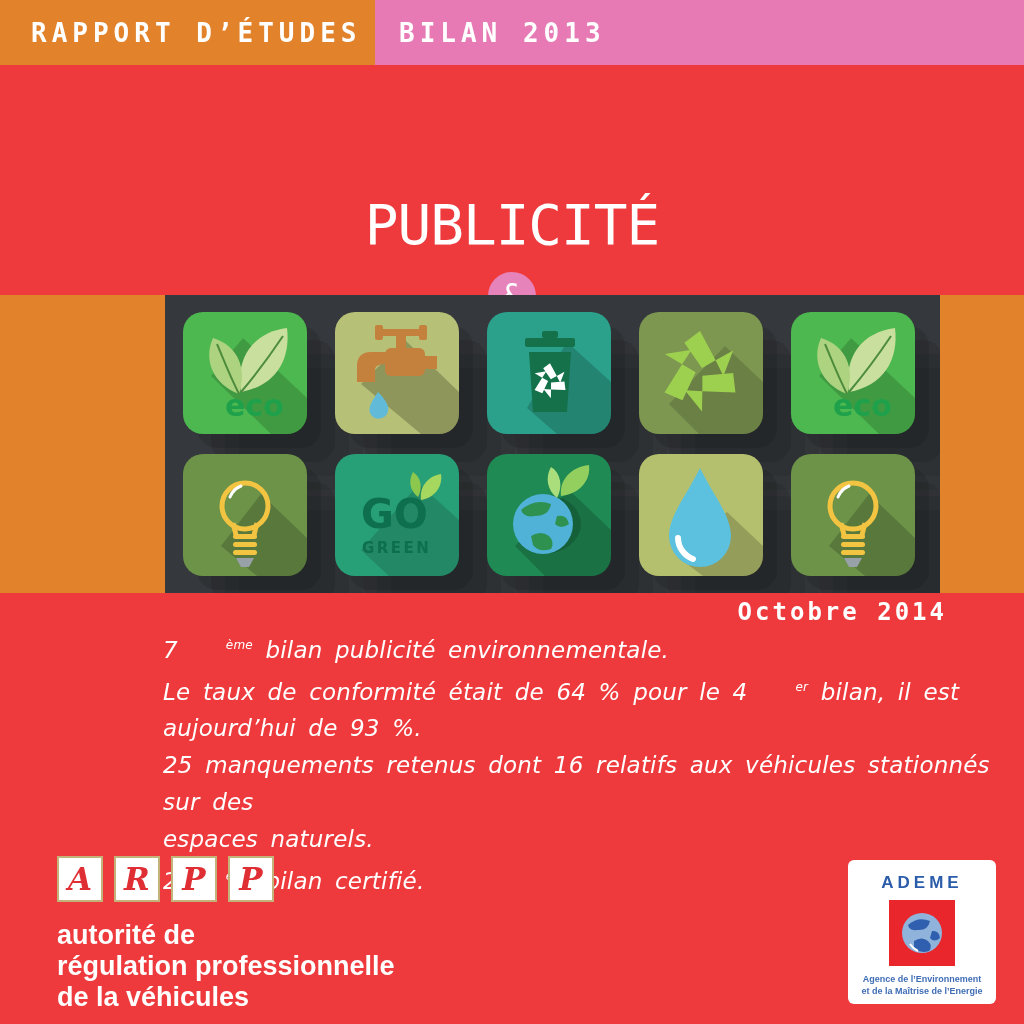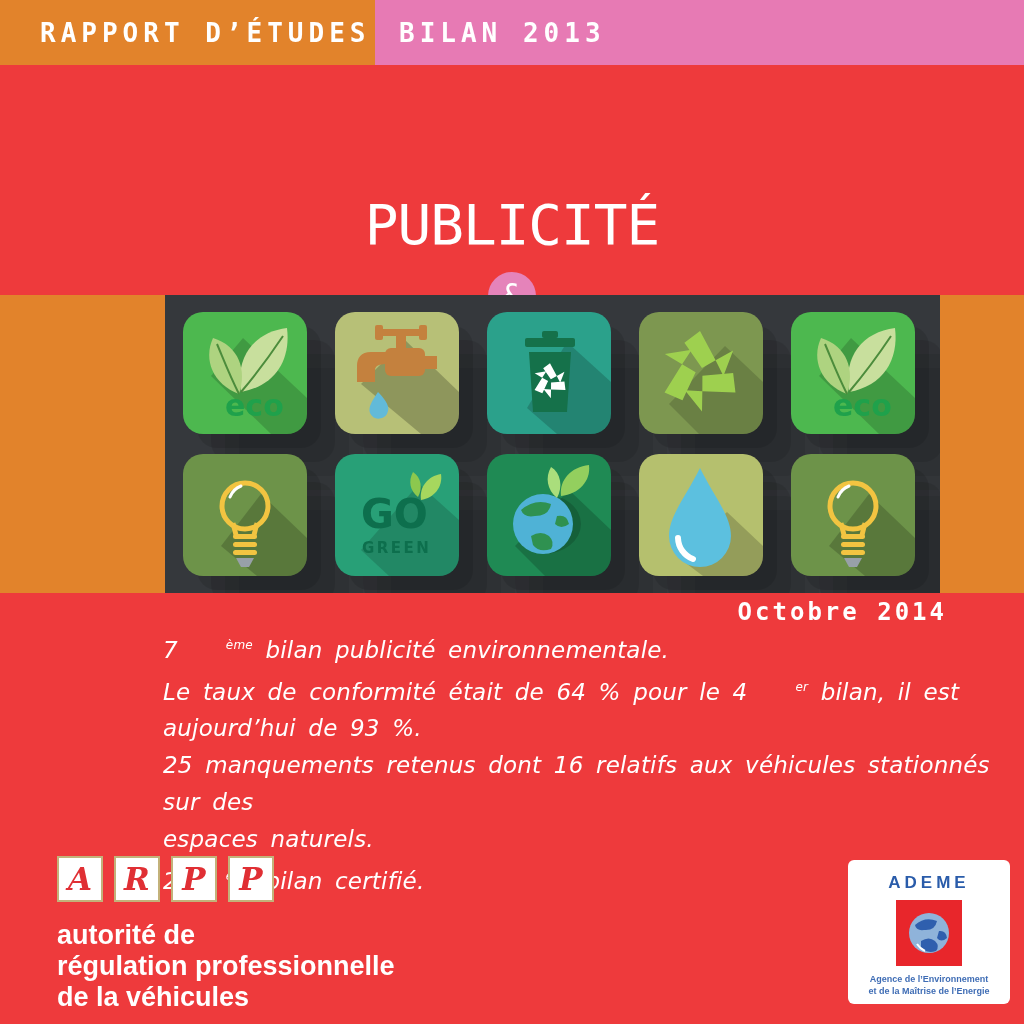--- a/index.html
+++ b/index.html
@@ -1,21 +1,21 @@
 <!DOCTYPE html>
 <html><head>
 <meta charset="utf-8">
 <style>
   html,body{margin:0;padding:0;background:#888;}
   .page{position:relative;width:1024px;height:1024px;background:#ee3a3c;overflow:hidden;
         font-family:"Liberation Sans",sans-serif;}
 
   
   .topbar{display:flex;height:65px;}
-  .topbar-left{width:375px;background:#e2832b;display:flex;align-items:center;padding-left:40px;box-sizing:border-box;}
+  .topbar-left{width:375px;background:#e2832b;display:flex;align-items:center;padding-left:31px;box-sizing:border-box;}
   .topbar-right{flex:1;background:#e77ab4;display:flex;align-items:center;padding-left:24px;}
   .banner-text{font-family:"DejaVu Sans Mono",monospace;font-size:26px;letter-spacing:5px;color:#fff;font-weight:bold;}
 
   
   .title{position:absolute;top:176px;left:0;right:0;margin:16px;display:flex;justify-content:center;
          align-items:center;gap:15px;color:#fff;font-family:"DejaVu Sans Mono",monospace;
          font-weight:normal;font-size:56px;letter-spacing:-1px;flex-direction:column;}
   .amp{width:48px;height:48px;border-radius:50%;background:#e583ba;display:flex;align-items:center;
        justify-content:center;font-size:33px;flex:0 0 auto;}
 
@@ -40,21 +40,21 @@
   
   .arpp{position:absolute;left:57px;top:856px;}
   .arpp-squares{display:flex;gap:11px;}
   .arpp-square{width:42px;height:42px;background:#fff;border:2px solid #c3b27a;
                display:flex;align-items:center;justify-content:center;}
   .arpp-letter{font-family:"DejaVu Serif",serif;font-style:italic;font-weight:bold;
                font-size:31px;color:#e02f34;}
   .arpp-name{margin-top:18px;color:#ffffff;font-weight:bold;font-size:27px;line-height:31px;}
 
   
-  .ademe{position:absolute;left:848px;top:860px;width:162px;height:144px;background:#fff;
+  .ademe{position:absolute;left:848px;top:860px;width:148px;height:144px;background:#fff;
          border-radius:6px;text-align:center;box-sizing:border-box;}
   .ademe-name{margin-top:13px;color:#2a5caa;font-size:17px;font-weight:bold;letter-spacing:4px;}
   .ademe-square{width:66px;height:66px;background:#e8262b;margin:7px auto 0;
                 display:flex;align-items:center;justify-content:center;}
   .ademe-tagline{margin-top:7px;color:#3f6db5;font-size:9px;line-height:12px;font-weight:bold;}
 </style>
 </head>
 <body>
 
 <div class="page">

